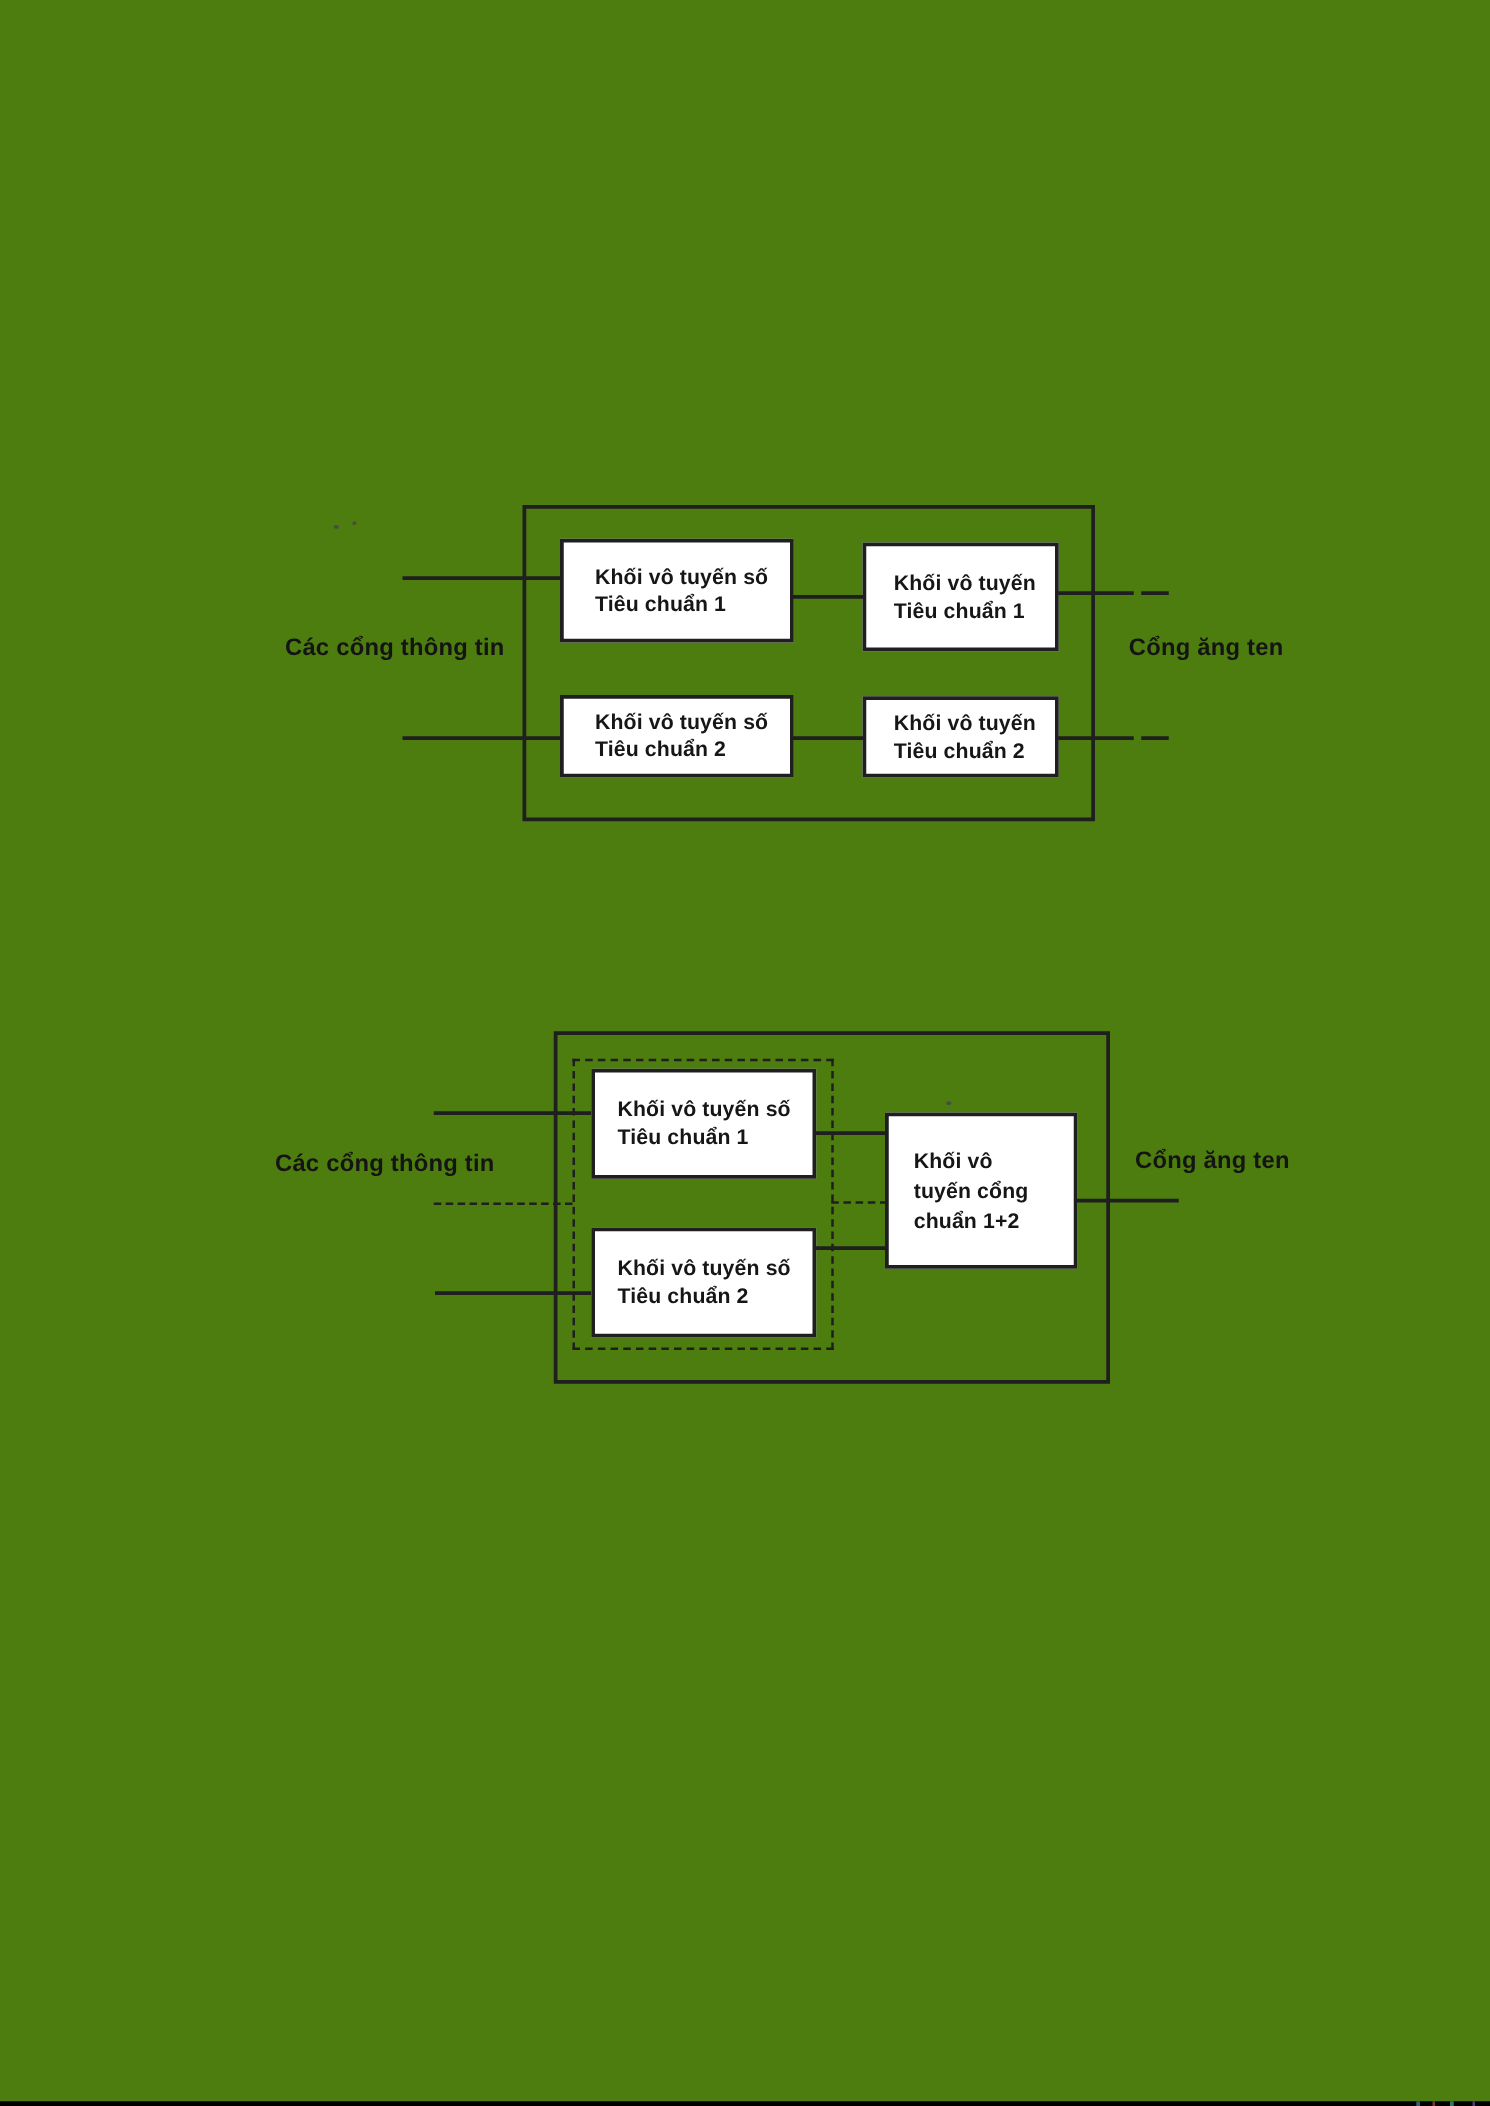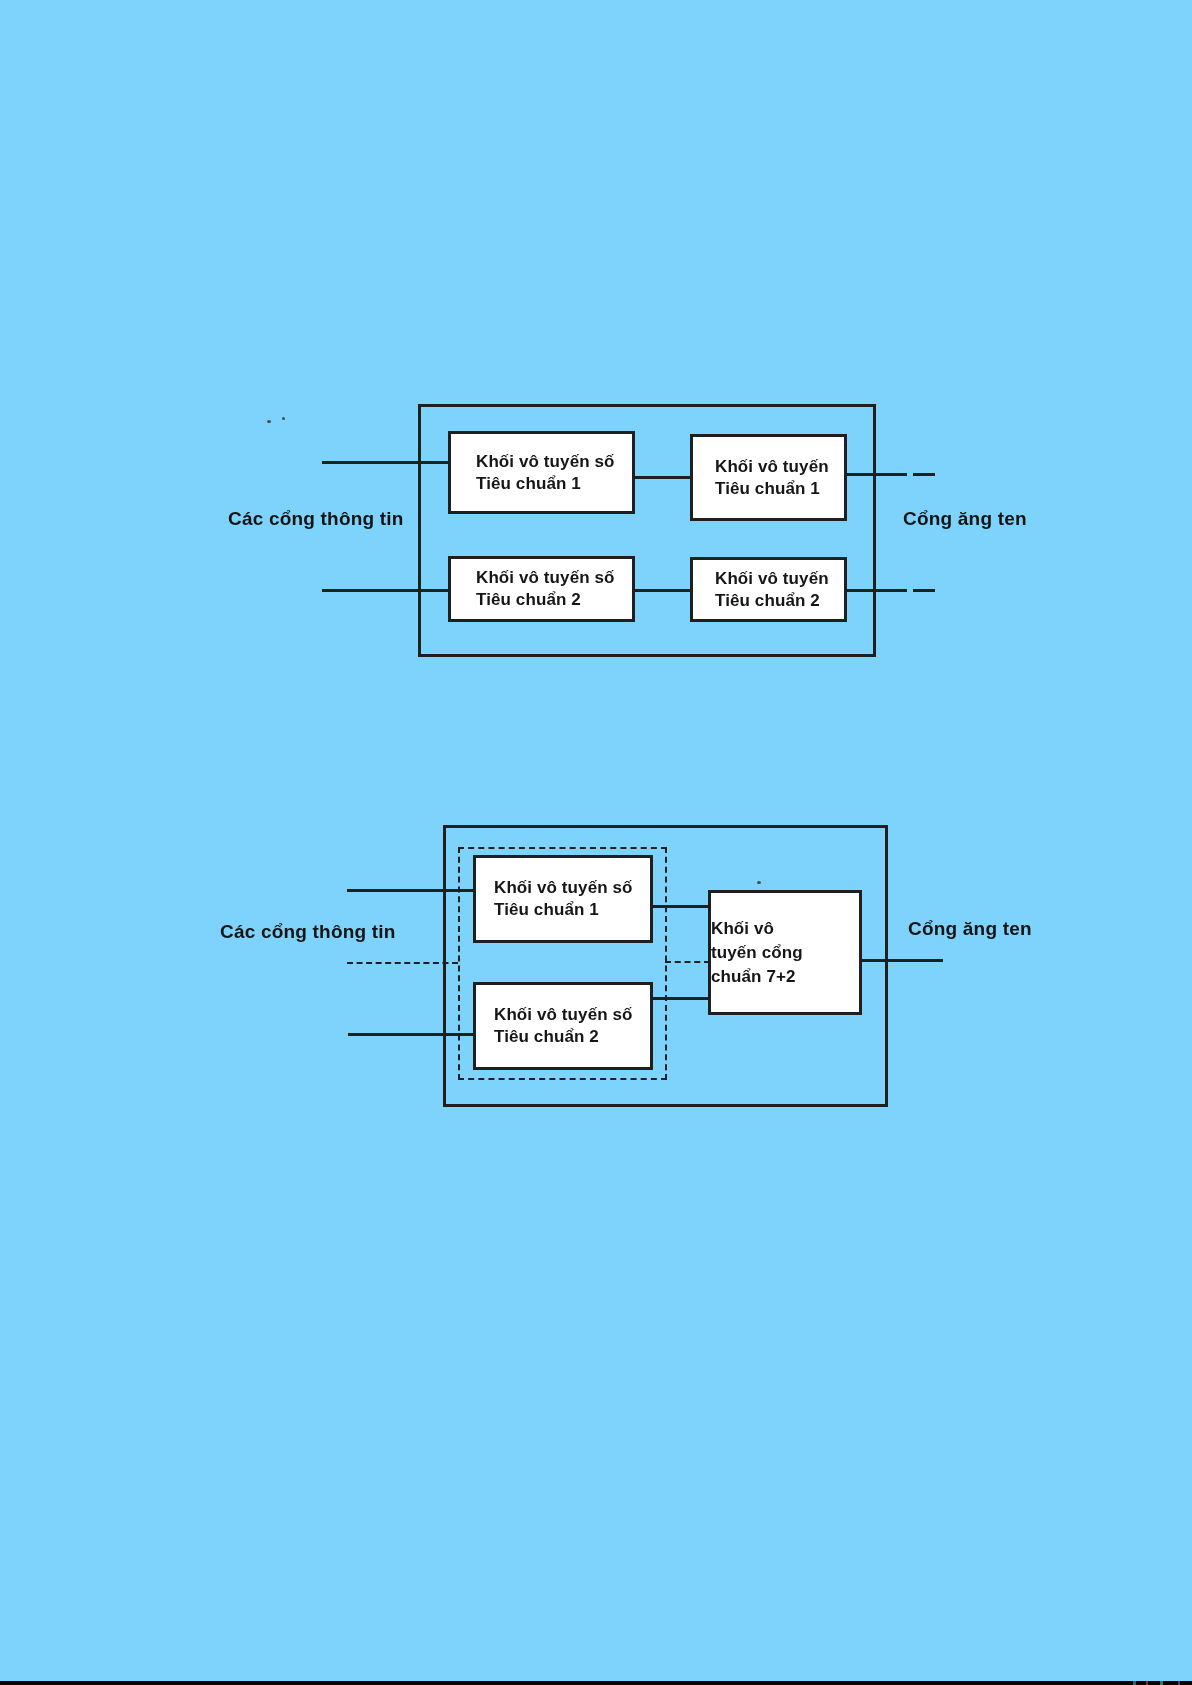--- a/index.html
+++ b/index.html
@@ -1,17 +1,17 @@
 <!DOCTYPE html>
 <html><head>
 <meta charset="utf-8">
 <style>
   html,body{margin:0;padding:0;background:#ffffff;}
   .page{
-    position:relative;width:1192px;height:1685px;background:#7dd3fc;overflow:hidden;
+    position:relative;width:1192px;height:1685px;background:#4d7c0f;overflow:hidden;
     font-family:"Liberation Sans","DejaVu Sans",sans-serif;color:#1a1a1a;text-align:right;
   }
   .bx{
     position:absolute;border:3px solid #1f1f1f;background:#ffffff;
     display:flex;flex-direction:column;justify-content:center;align-items:flex-start;
     font-size:17px;font-weight:600;line-height:22px;color:#161616;
     box-sizing:border-box;letter-spacing:0.1px;
   }
   .frame{position:absolute;border:3px solid #1f1f1f;background:transparent;box-sizing:border-box;}
   .dashed-frame{position:absolute;border:2px dashed #1f1f1f;background:transparent;box-sizing:border-box;}
@@ -84,24 +84,24 @@
       <span>Tiêu chuẩn 1</span>
     </div>
 
     <div class="bx" style="left:473px;top:982px;width:180px;height:88px;padding-left:18px;">
       <span>Khối vô tuyến số</span>
       <span>Tiêu chuẩn 2</span>
     </div>
 
     <div class="dot" style="left:757px;top:881px;width:4px;height:3px;"></div>
 
-    <div class="bx" style="left:708px;top:890px;width:154px;height:125px;line-height:24px;">
+    <div class="bx" style="left:708px;top:890px;width:154px;height:125px;padding-left:20px;line-height:24px;">
       <span>Khối vô</span>
       <span>tuyến cổng</span>
-      <span>chuẩn 7+2</span>
+      <span>chuẩn 1+2</span>
     </div>
 
     <div class="ln" style="left:651px;top:905px;width:59px;"></div>
     <div class="dash-h" style="left:665px;top:961px;width:45px;"></div>
     <div class="ln" style="left:651px;top:997px;width:59px;"></div>
 
     <div class="ln" style="left:860px;top:959px;width:83px;"></div>
 
     <div class="lbl" style="left:220px;top:921px;">Các cổng thông tin</div>
     <div class="lbl" style="left:908px;top:918px;">Cổng ăng ten</div>

